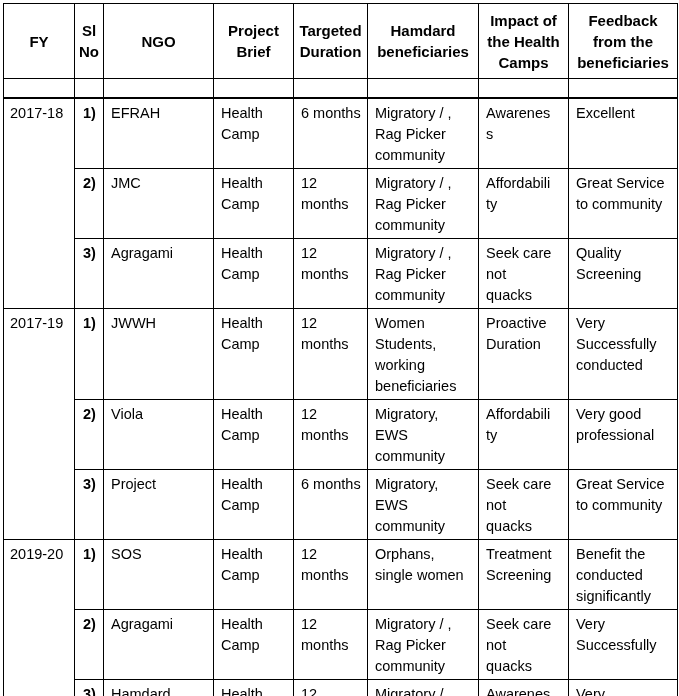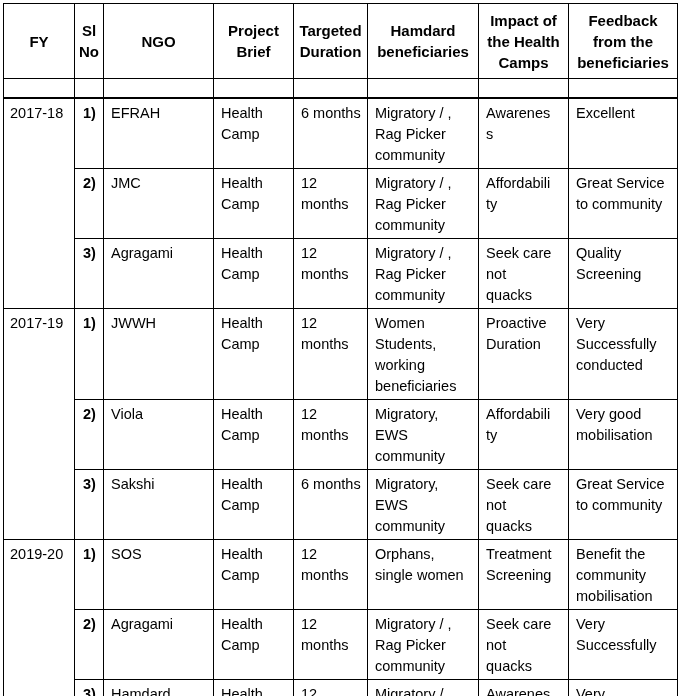--- a/index.html
+++ b/index.html
@@ -147,41 +147,41 @@
       <td class="impact-cell">Proactive Duration</td>
       <td>Very Successfully conducted</td>
     </tr>
     <tr class="data-row">
       <td class="sl-cell">2)</td>
       <td>Viola</td>
       <td>Health Camp</td>
       <td>12 months</td>
       <td>Migratory, EWS community</td>
       <td class="impact-cell">Affordability</td>
-      <td>Very good mobilisation</td>
+      <td>Very good professional</td>
     </tr>
     <tr class="data-row">
       <td class="sl-cell">3)</td>
-      <td>Sakshi</td>
+      <td>Project</td>
       <td>Health Camp</td>
       <td>6 months</td>
       <td>Migratory, EWS community</td>
       <td class="impact-cell">Seek care not quacks</td>
       <td>Great Service to community</td>
     </tr>
 
     <tr class="data-row">
       <td class="fy-cell" rowspan="3">2019-20</td>
       <td class="sl-cell">1)</td>
       <td>SOS</td>
       <td>Health Camp</td>
       <td>12 months</td>
       <td>Orphans, single women</td>
       <td class="impact-cell">Treatment Screening</td>
-      <td>Benefit the community mobilisation</td>
+      <td>Benefit the conducted significantly</td>
     </tr>
     <tr class="data-row">
       <td class="sl-cell">2)</td>
       <td>Agragami</td>
       <td>Health Camp</td>
       <td>12 months</td>
       <td>Migratory / , Rag Picker community</td>
       <td class="impact-cell">Seek care not quacks</td>
       <td>Very Successfully</td>
     </tr>

